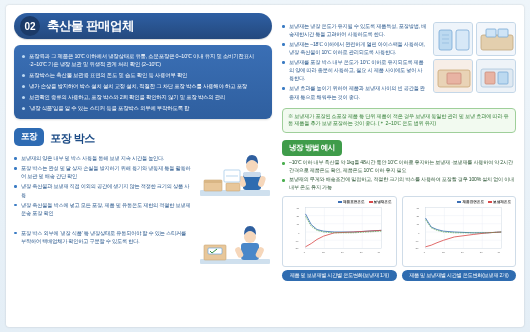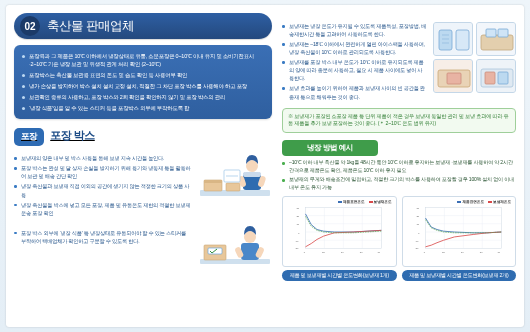--- a/index.html
+++ b/index.html
@@ -32,21 +32,21 @@
     border-radius:14px;
     height:26px; padding:0 10px 0 6px;
     box-shadow:0 1px 1px rgba(0,0,0,.15);
   }
   .sec-num {
     width:20px;height:20px;border-radius:50%;
     background:#1b3a68;color:#fff;font-size:10px;font-weight:bold;
     display:flex;align-items:center;justify-content:center;
     margin-right:7px;
   }
-  .sec-title { color:#fff;font-size:12.5px;font-weight:normal;letter-spacing:-0.5px; }
+  .sec-title { color:#fff;font-size:12.5px;font-weight:bold;letter-spacing:-0.5px; }
 
   
   .bluecard {
     margin-top:6px;
     background:linear-gradient(180deg,#3a6fb5 0%,#2f5f9f 100%);
     border-radius:6px;
     padding:7px 8px 7px 8px;
     box-shadow:0 1px 2px rgba(0,0,0,.14);
   }
   .bluecard ul { list-style:none;margin:0;padding:0; }
@@ -59,21 +59,21 @@
     margin-bottom:2.5px;
     letter-spacing:-0.2px;
   }
   .bluecard li:last-child { margin-bottom:0; }
   .bluecard li:before {
     content:"";position:absolute;left:0;top:3px;
     width:3px;height:3px;border-radius:50%;background:#bcd8f2;
   }
 
   
-  .sub-head { display:flex; align-items:flex-start; margin-top:9px;text-decoration:underline; }
+  .sub-head { display:flex; align-items:flex-end; margin-top:9px; }
   .sub-badge {
     background:#2e6bb3;color:#fff;border-radius:5px;
     font-size:8.5px;font-weight:bold;padding:3px 7px;margin-right:6px;
     letter-spacing:-0.4px;
   }
   .sub-title { color:#1d4c86; font-size:11px; font-weight:bold; letter-spacing:-0.5px; }
 
   
   .wlist { margin-top:4px; }
   .wlist ul { list-style:none;margin:0;padding:0; }
@@ -106,21 +106,21 @@
     overflow:hidden;position:relative;background:#dfe9f2;
   }
   .note {
     margin-top:5px;border:1px solid #9fcf9a;border-radius:4px;
     background:#f2faf0;padding:4px 5px;
   }
   .note-t { color:#2e7d32;font-size:5.2px;line-height:1.5;letter-spacing:-0.2px; }
 
   .greenbar {
     margin-top:7px;background:#3f9c4a;color:#fff;border-radius:4px;
-    font-size:7.5px;font-weight:bold;padding:3px 25px;display:inline-block;
+    font-size:7.5px;font-weight:bold;padding:3px 7px;display:inline-block;
     letter-spacing:-0.4px;
   }
   .glist { margin-top:3px; }
   .glist ul { list-style:none;margin:0;padding:0; }
   .glist li {
     position:relative;color:#26512f;font-size:5.1px;line-height:1.5;
     padding-left:7px;margin-bottom:1.5px;letter-spacing:-0.2px;
   }
   .glist li:before{content:"";position:absolute;left:0;top:3px;width:2.6px;height:2.6px;border-radius:50%;background:#4caf50;}
 

